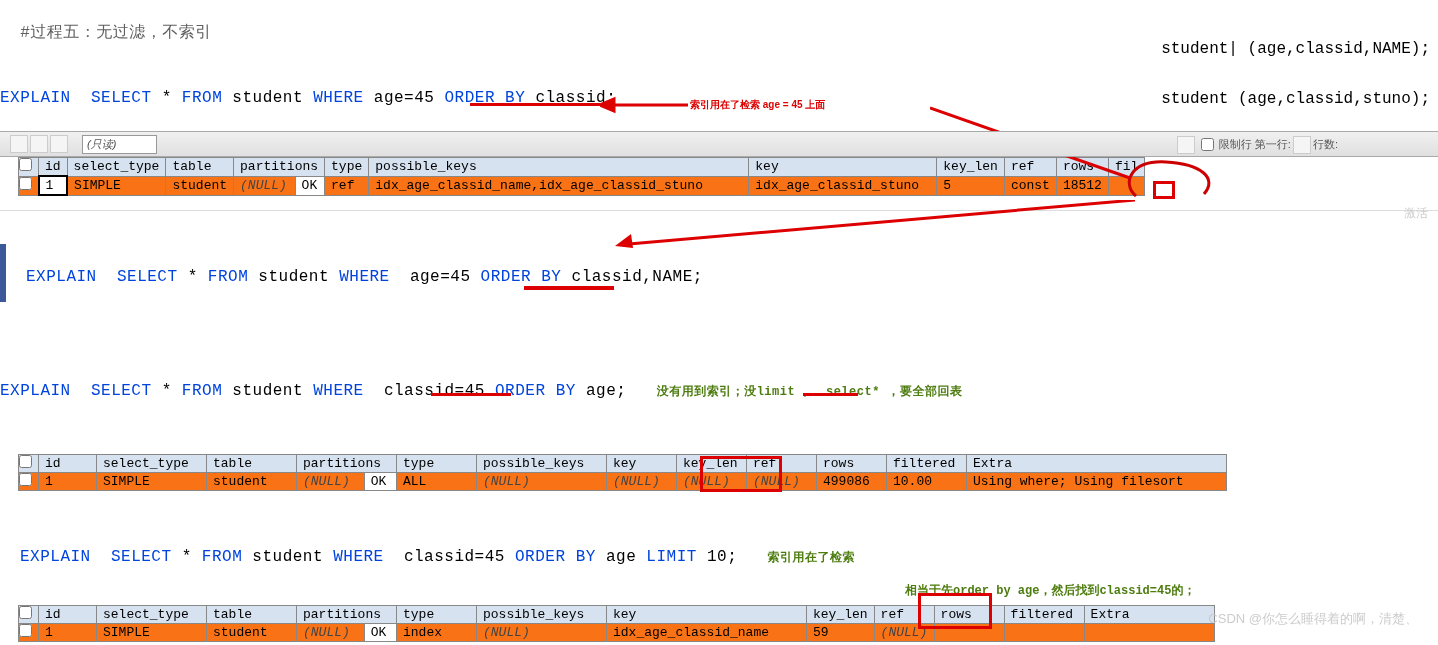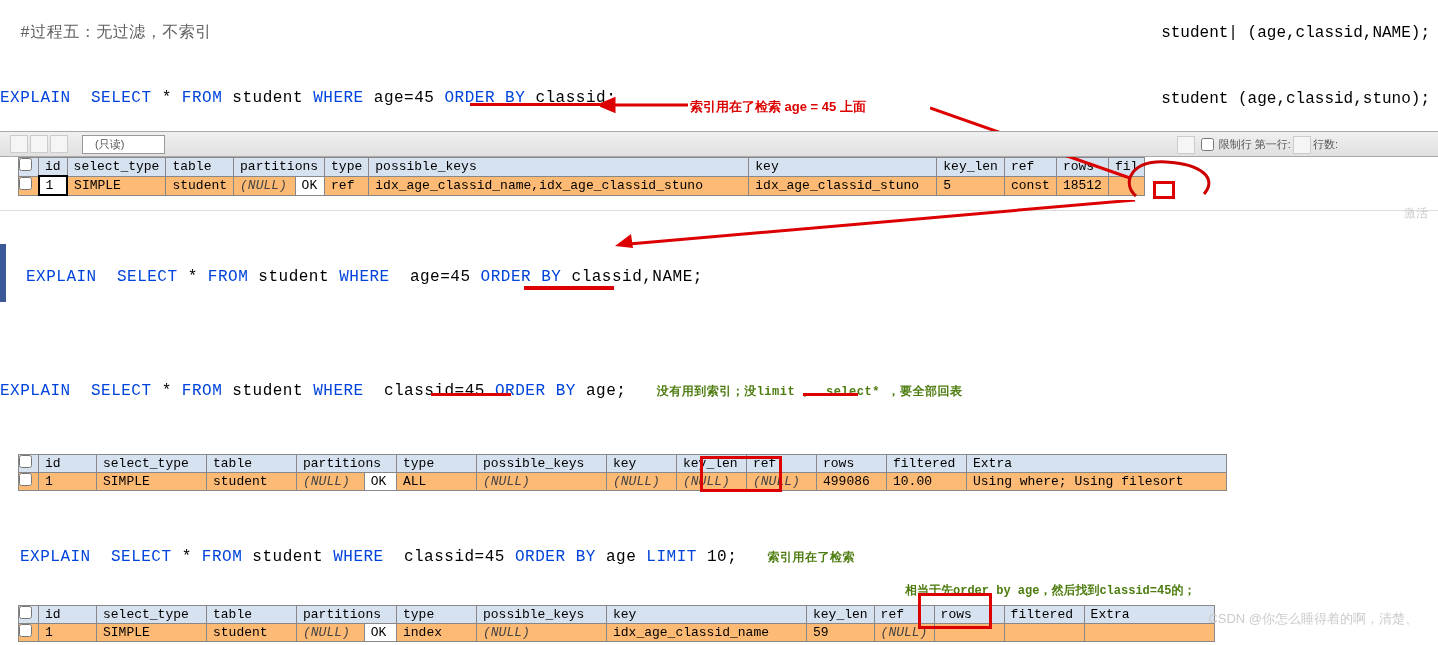--- a/index.html
+++ b/index.html
@@ -17,36 +17,36 @@
     white-space: pre;
     letter-spacing: 0.5px;
   }
   .kw { color: #0044dd; }
   .tx { color: #000; }
   .comment { color: #606060; }
   .redtxt {
     color: #d00;
     font-weight: bold;
     font-family: "Microsoft YaHei", sans-serif;
-    font-size: 13px;
+    font-size: 10px;
   }
   .redtxt2 {
     color: #4d7c0f;
     font-weight: bold;
     font-family: Liberation Mono, monospace;
     font-size: 12px;
   }
   .top-right {
     position: absolute;
     right: 8px;
     font-family: "Courier New", monospace;
     font-size: 16px;
     color: #000;
   }
-  .tr1 { top: 24px; }
+  .tr1 { top: 40px; }
   .tr2 { top: 90px; }
   .red-underline {
     position: absolute;
     height: 3px;
     background: #d00;
   }
   .ul1 { top: 103px; left: 470px; width: 130px; }
   .ul2 { top: 286px; left: 524px; width: 90px; height: 4px;}
   .ul3 { top: 393px; left: 431px; width: 80px; }
   .ul4 { top: 393px; left: 803px; width: 55px; }
@@ -66,22 +66,23 @@
     font-size: 11px;
     font-family: Tahoma, sans-serif;
   }
   .toolbar .dd {
     position: absolute;
     left: 82px;
     top: 3px;
     background: #fff;
     border: 1px solid #999;
     font-size: 11px;
-    padding: 1px 40px 1px 12px;
+    padding: 1px 40px 1px 4px;
     color: #555;
+    font-style: italic;
   }
   .toolbar .icons {
     position: absolute;
     left: 10px;
     top: 3px;
     display: flex;
     gap: 2px;
   }
   .toolbar .icons span {
     width: 18px;
@@ -118,21 +119,21 @@
     padding: 1px 6px;
     text-align: left;
     white-space: nowrap;
   }
   table.resgrid th {
     background: #d6e2f0;
     font-weight: normal;
     color: #000;
   }
   table.resgrid tr.datarow td {
-    background: #fdba74;
+    background: #f97316;
   }
   .chkcell { width: 20px; text-align: center; padding: 0 !important; }
   .chkcell input { margin: 0; }
   .numcell { text-align: right; }
   .null-val { font-style: italic; color: #444; }
   .watermark {
     position: absolute;
     right: 20px;
     bottom: 14px;
     color: #ccc;

